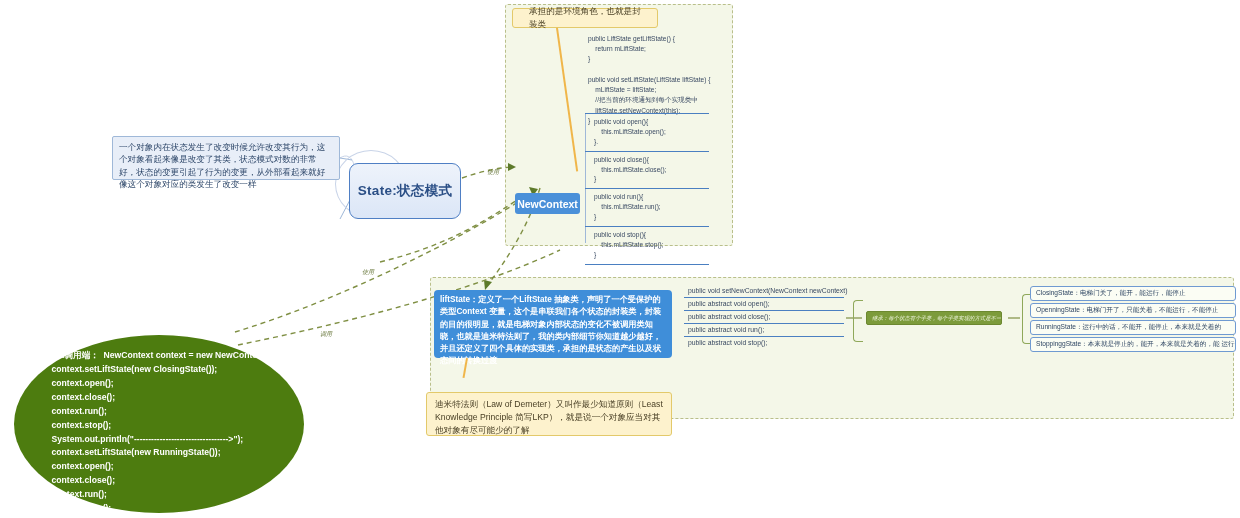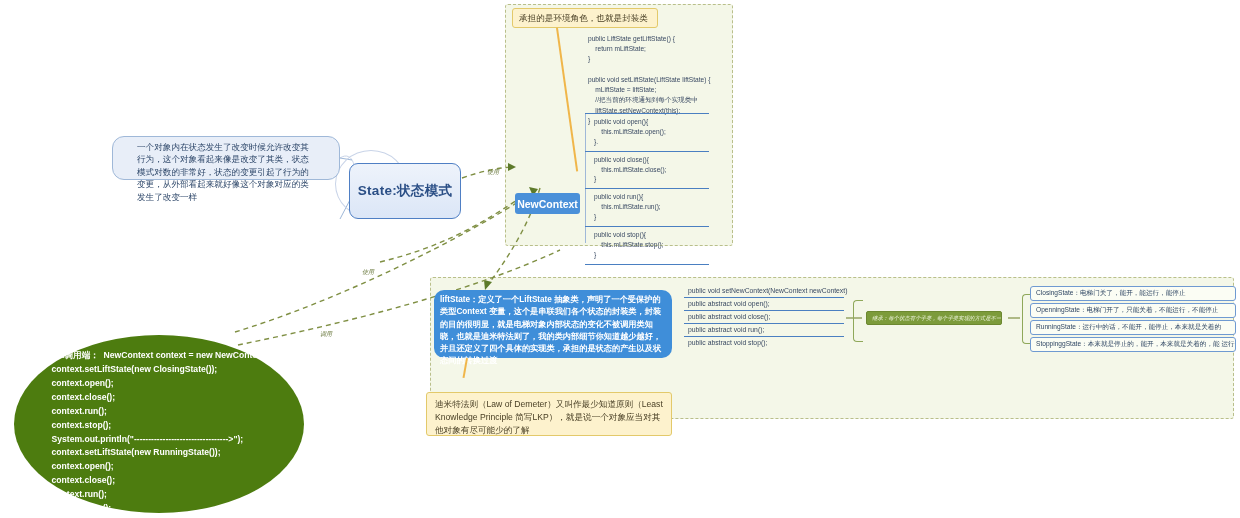--- a/index.html
+++ b/index.html
@@ -57,23 +57,23 @@
     display:flex;align-items:center;justify-content:center;
     box-sizing:border-box;
     margin-top:30px;
   }
 
   
   .bluebox{
     position:absolute;
     border:1px solid #9fb8d8;
     background:#e8eef8;
-    border-radius:12px;
-    box-sizing:border-box;
-    padding:4px 24px;
+    border-radius:2px;
+    box-sizing:border-box;
+    padding:4px 6px;
     color:#30496b;
     font-size:8.6px;
     line-height:1.45;
   }
   #box-def{left:112px;top:136px;width:228px;height:44px;}
   #box-pros{left:112px;top:189px;width:228px;height:60px;}
 
   
   .ellipse-client{
     position:absolute;
@@ -93,21 +93,21 @@
   }
 
   
   .yellowbox{
     position:absolute;
     background:#fdf2cd;
     border:1px solid #e3c96a;
     border-radius:3px;
     box-sizing:border-box;
     color:#4a4026;
-    padding:3px 6px;
+    padding:3px 16px;
     font-size:8.6px;
     line-height:1.5;
   }
   #callout-env{left:512px;top:8px;width:146px;height:20px;display:flex;align-items:center;}
   #callout-demeter{left:426px;top:392px;width:246px;height:44px;padding:5px 8px;}
 
   
   .yline{position:absolute;background:#f0b64a;transform-origin:top left;}
 
   
@@ -129,21 +129,21 @@
   }
   .methodlist-side{
     position:absolute;left:585px;top:113px;width:1px;height:130px;
     border-left:1px solid #9fb8d8;
   }
 
   
   #box-liftstate{
     position:absolute;left:434px;top:290px;width:238px;height:68px;
     background:#3f8ed9;
-    border-radius:10px;
+    border-radius:4px;
     box-sizing:border-box;
     padding:4px 6px;
     color:#ffffff;
     font-size:8.2px;
     font-weight:bold;
     line-height:1.5;
   }
 
   
   #abstract-list{position:absolute;left:684px;top:285px;width:160px;}

